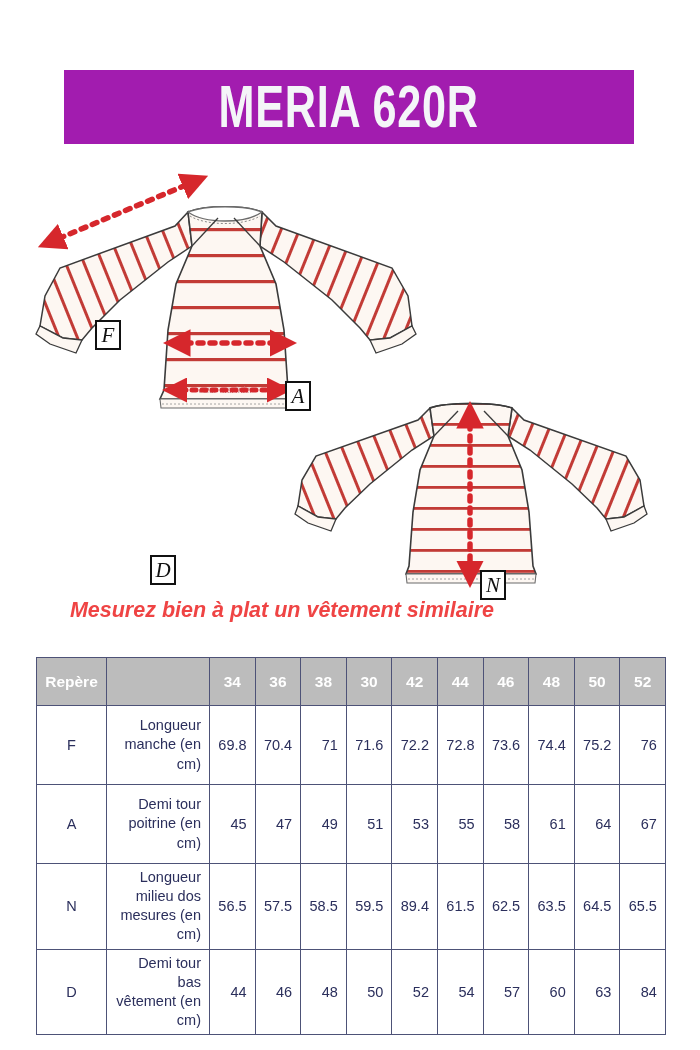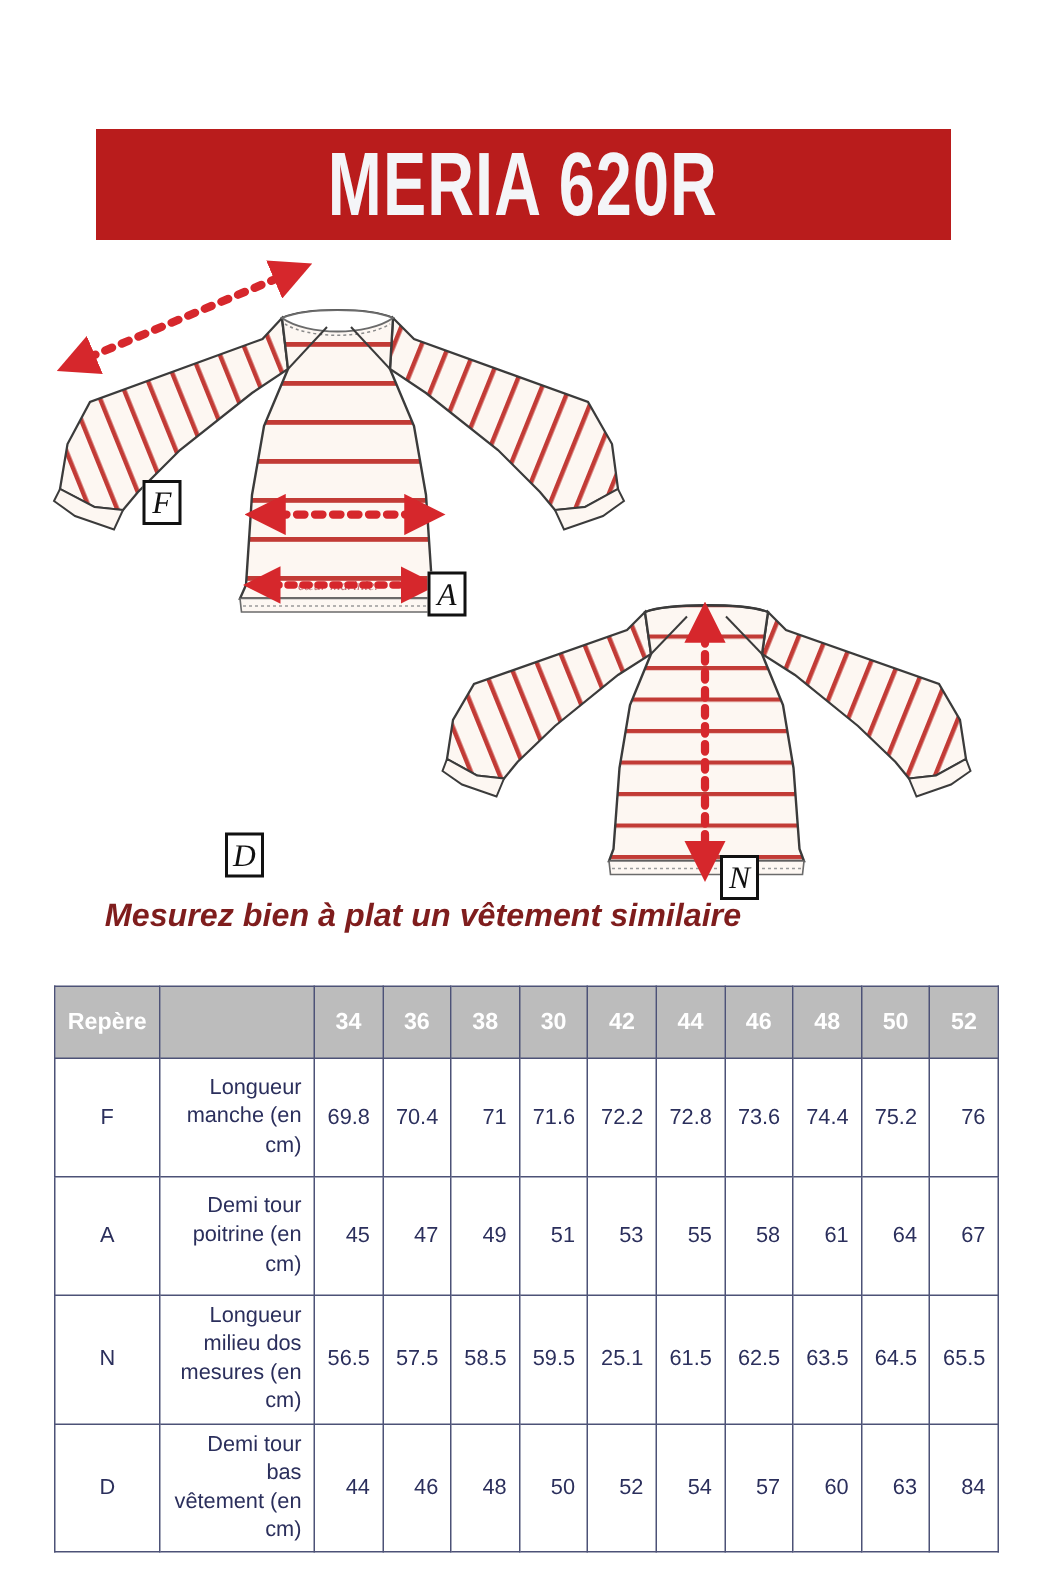--- a/index.html
+++ b/index.html
@@ -14,24 +14,24 @@
     position: relative;
     font-family: "Liberation Sans", sans-serif;
     color: #2b2f5c;
     overflow: hidden;
   }
 
   
   .banner {
     position: absolute;
     left: 64px;
-    top: 86px;
+    top: 70px;
     width: 570px;
     height: 74px;
-    background: #b91c1c;
+    background: #a21caf;
     display: flex;
     align-items: center;
     justify-content: center;
   }
   .banner-title {
     color: #f4f5f8;
     font-family: "Liberation Sans Narrow", "Liberation Sans", sans-serif;
     font-weight: bold;
     font-size: 60px;
     letter-spacing: 1px;
@@ -77,21 +77,21 @@
     position: absolute;
     left: 0;
     top: 597px;
     width: 564px;
     text-align: center;
     font-family: "Liberation Sans Narrow", "Liberation Sans", sans-serif;
     font-style: italic;
     font-weight: 600;
     font-size: 21.5px;
     line-height: 1.27;
-    color: #7f1d1d;
+    color: #ef4444;
   }
   .instructions span { display: block; }
 
   
   .table-wrap {
     position: absolute;
     left: 36px;
     top: 657px;
     width: 629px;
   }
@@ -284,21 +284,21 @@
           <td class="cell-val">64</td>
           <td class="cell-val">67</td>
         </tr>
         <tr>
           <td class="cell-code">N</td>
           <td class="cell-desc">Longueur milieu dos mesures (en cm)</td>
           <td class="cell-val">56.5</td>
           <td class="cell-val">57.5</td>
           <td class="cell-val">58.5</td>
           <td class="cell-val">59.5</td>
-          <td class="cell-val">25.1</td>
+          <td class="cell-val">89.4</td>
           <td class="cell-val">61.5</td>
           <td class="cell-val">62.5</td>
           <td class="cell-val">63.5</td>
           <td class="cell-val">64.5</td>
           <td class="cell-val">65.5</td>
         </tr>
         <tr>
           <td class="cell-code">D</td>
           <td class="cell-desc">Demi tour bas vêtement (en cm)</td>
           <td class="cell-val">44</td>

